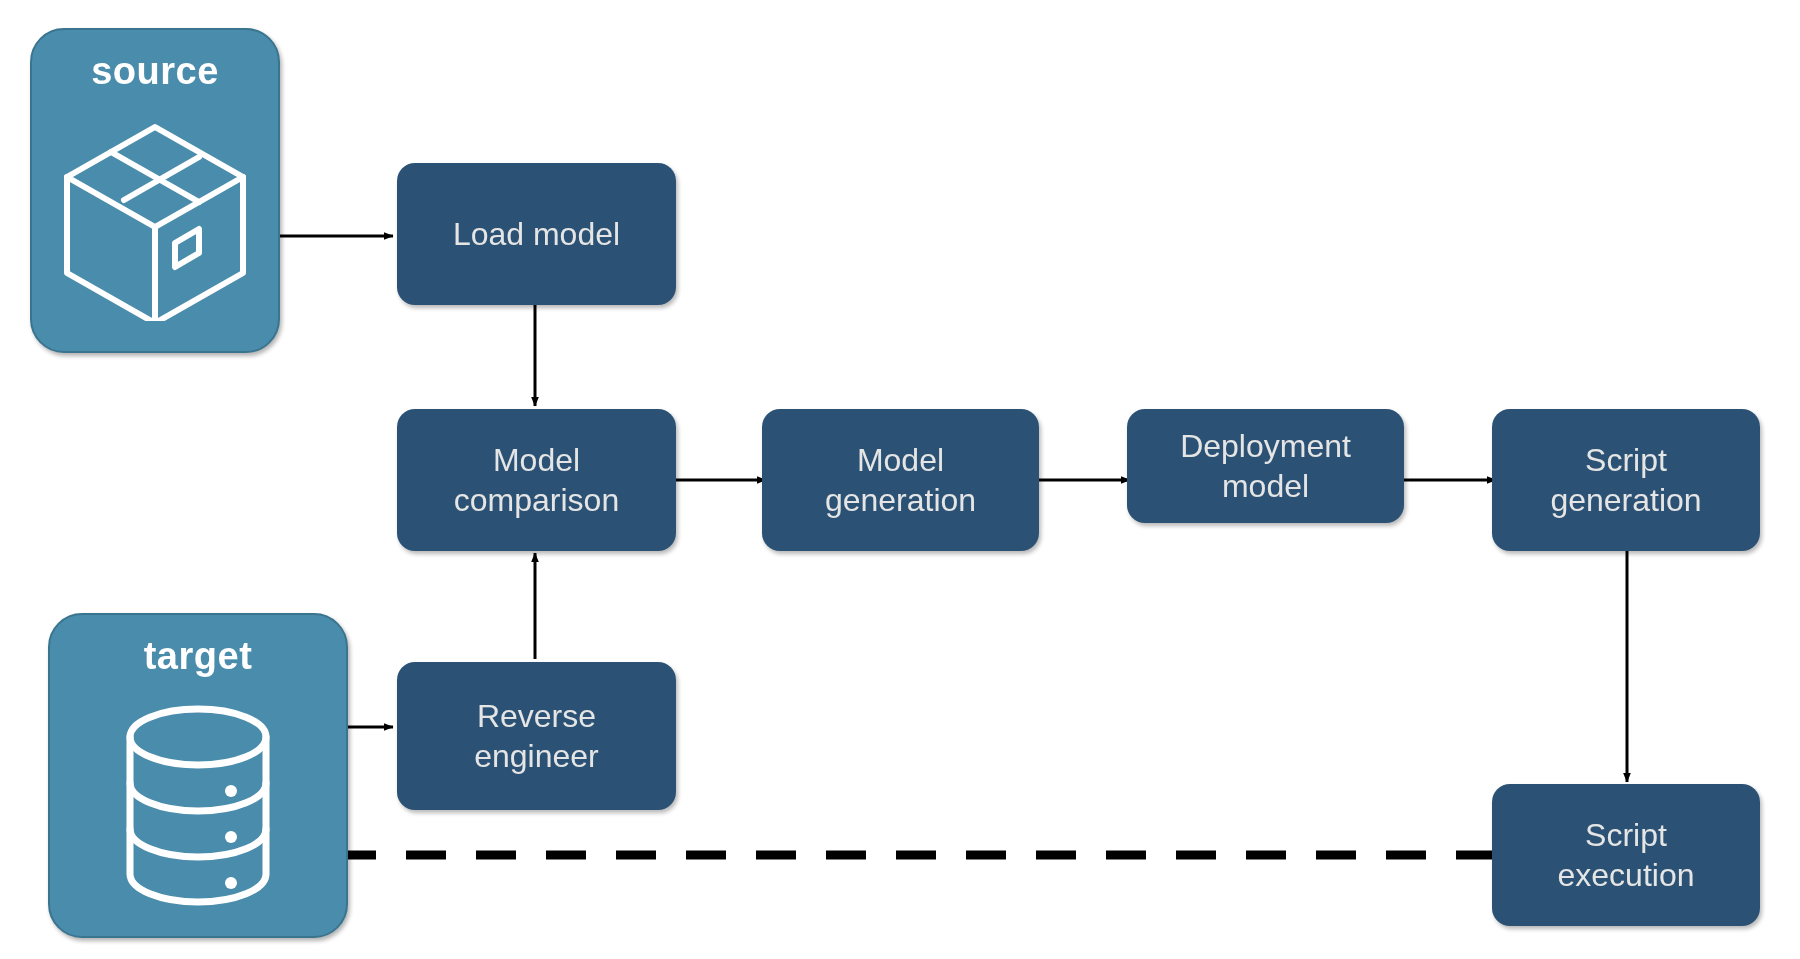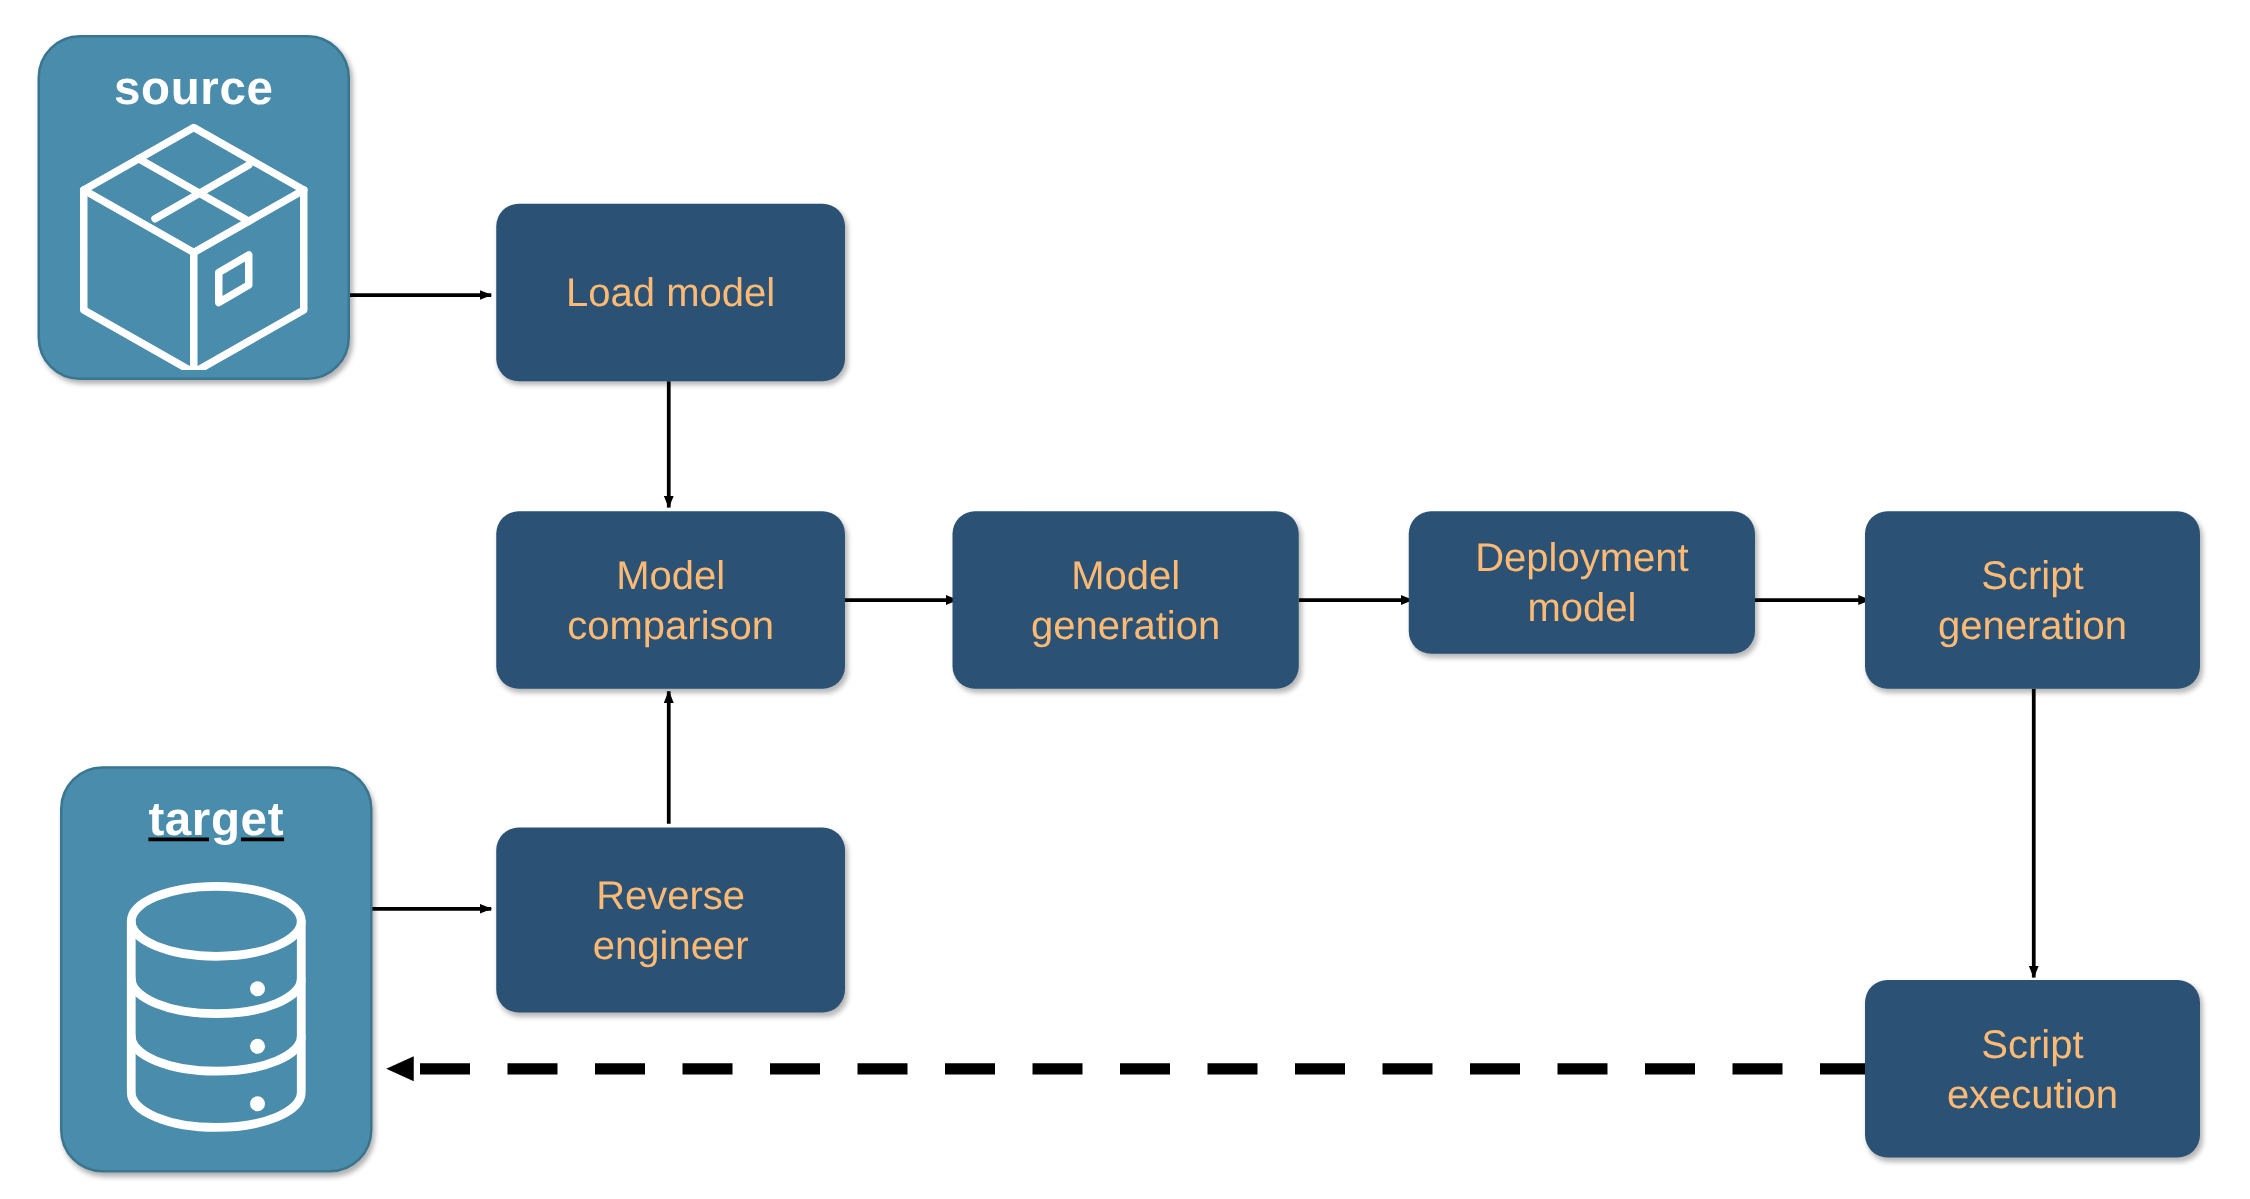--- a/index.html
+++ b/index.html
@@ -48,21 +48,21 @@
   
   .proc {
     position: absolute;
     background: #2b5274;
     border-radius: 18px;
     box-sizing: border-box;
     display: flex;
     align-items: center;
     justify-content: center;
     text-align: center;
-    color: #fdba74;
+    color: #e5e5e5;
     font-size: 32px;
     line-height: 1.25;
     padding: 4px 8px;
     box-shadow: 2px 3px 4px rgba(0,0,0,0.28);
   }
   .proc span { display: block; }
   
   #connectors {
     position: absolute;
     left: 0; top: 0;
@@ -98,38 +98,38 @@
 
     <line x1="1039" y1="480" x2="1130" y2="480" stroke="#000000" stroke-width="3" marker-end="url(#arrowSolid)"></line>
 
     <line x1="1404" y1="480" x2="1496" y2="480" stroke="#000000" stroke-width="3" marker-end="url(#arrowSolid)"></line>
 
     <line x1="1627" y1="551" x2="1627" y2="782" stroke="#000000" stroke-width="3" marker-end="url(#arrowSolid)"></line>
 
     <line x1="1496" y1="855" x2="310" y2="855" stroke="#000000" stroke-width="9" stroke-dasharray="40 30" marker-end="url(#arrowBig)"></line>
   </svg>
 
-  <div class="endpoint" style="left:30px; top:28px; width:250px; height:276px;">
+  <div class="endpoint" style="left:30px; top:28px; width:250px; height:325px;">
     <div class="endpoint-label">source</div>
     <div class="endpoint-icon">
       <svg width="185" height="200" viewBox="0 0 185 200" xmlns="http://www.w3.org/2000/svg" fill="none" stroke="#ffffff" stroke-width="6" stroke-linejoin="round" stroke-linecap="round">
 
         <polygon points="92,6 180,56 92,106 4,56"></polygon>
         <polyline points="4,56 4,152 92,202 92,106"></polyline>
         <polyline points="92,202 180,152 180,56"></polyline>
 
         <line x1="48" y1="31" x2="136" y2="81"></line>
         <line x1="61" y1="79" x2="136" y2="36"></line>
 
         <polygon points="112,122 136,108 136,132 112,146"></polygon>
       </svg>
     </div>
   </div>
 
-  <div class="endpoint" style="left:48px; top:613px; width:250px; height:325px;text-decoration:underline;">
+  <div class="endpoint" style="left:48px; top:613px; width:300px; height:325px;">
     <div class="endpoint-label">target</div>
     <div class="endpoint-icon">
       <svg width="160" height="205" viewBox="0 0 160 205" xmlns="http://www.w3.org/2000/svg" fill="none" stroke="#ffffff" stroke-width="7" stroke-linecap="round">
         <ellipse cx="80" cy="34" rx="68" ry="28"></ellipse>
         <path d="M12,34 V171 a68,28 0 0 0 136,0 V34"></path>
         <path d="M12,80 a68,28 0 0 0 136,0"></path>
         <path d="M12,126 a68,28 0 0 0 136,0"></path>
         <circle cx="113" cy="88" r="6" fill="#ffffff" stroke="none"></circle>
         <circle cx="113" cy="134" r="6" fill="#ffffff" stroke="none"></circle>
         <circle cx="113" cy="180" r="6" fill="#ffffff" stroke="none"></circle>

